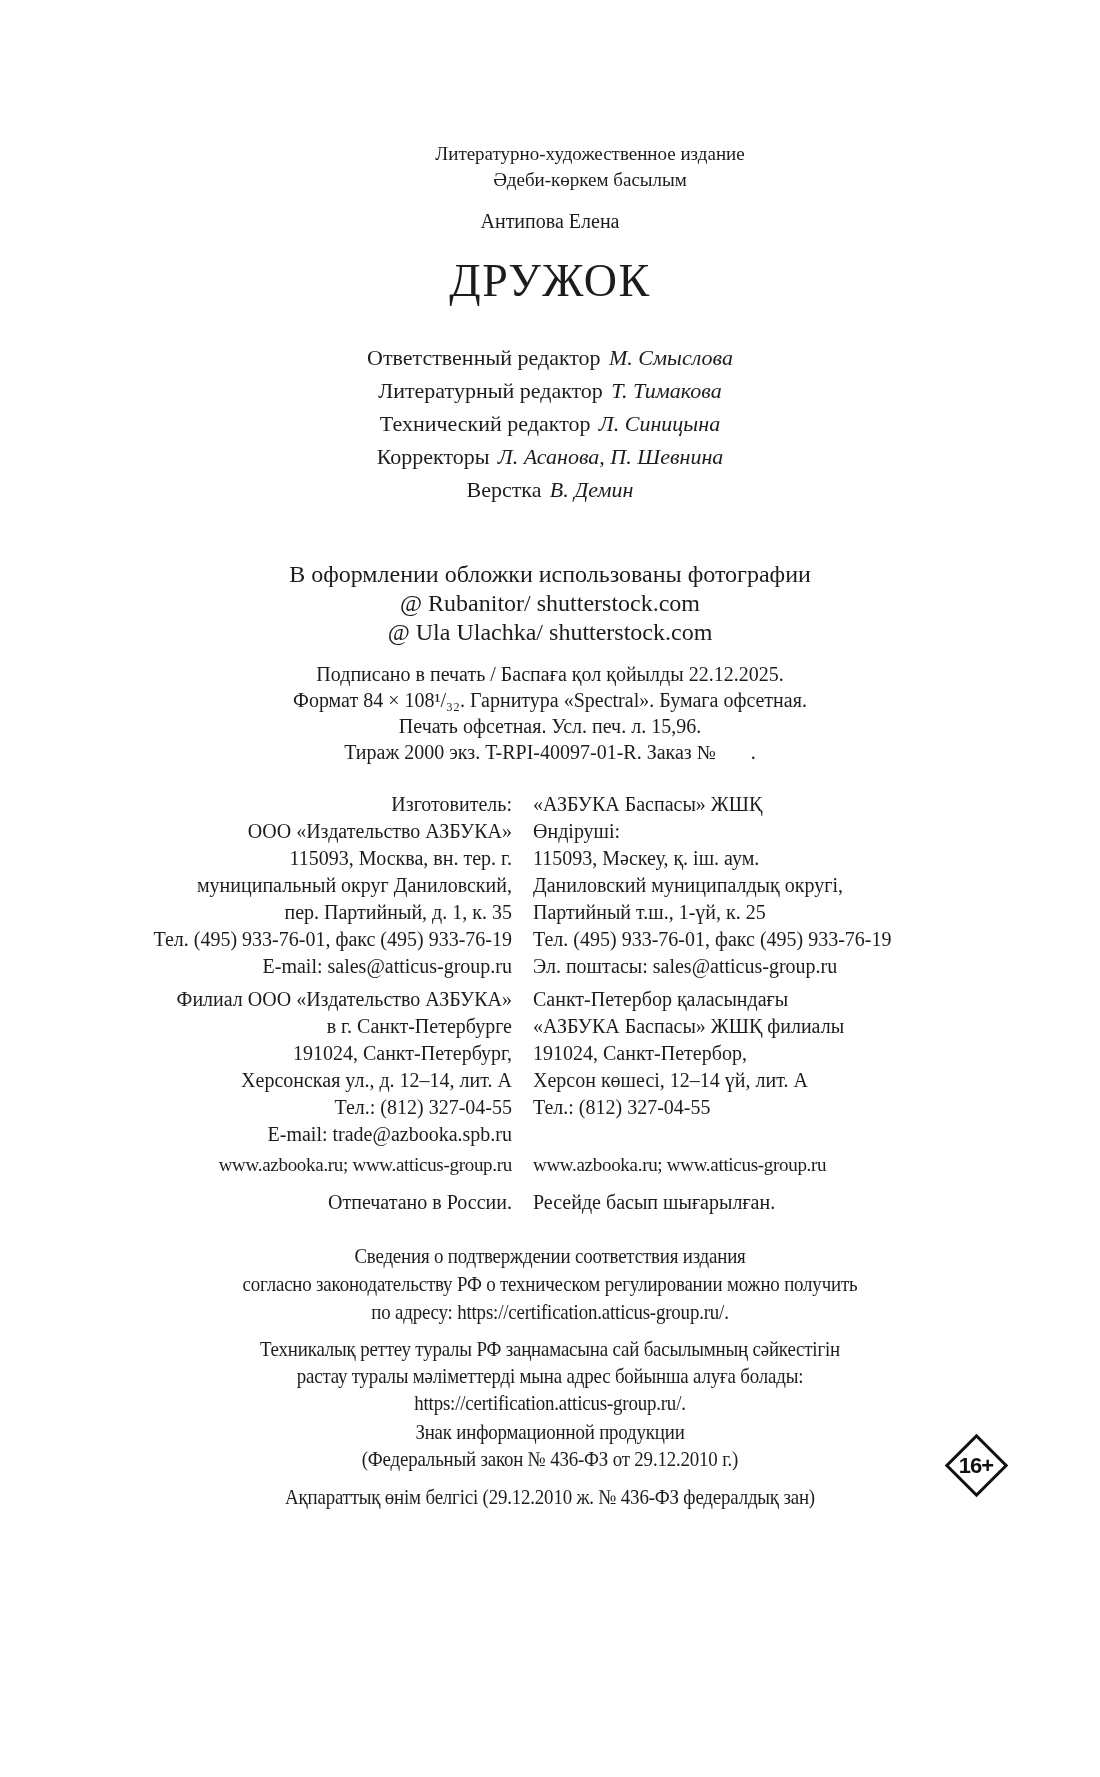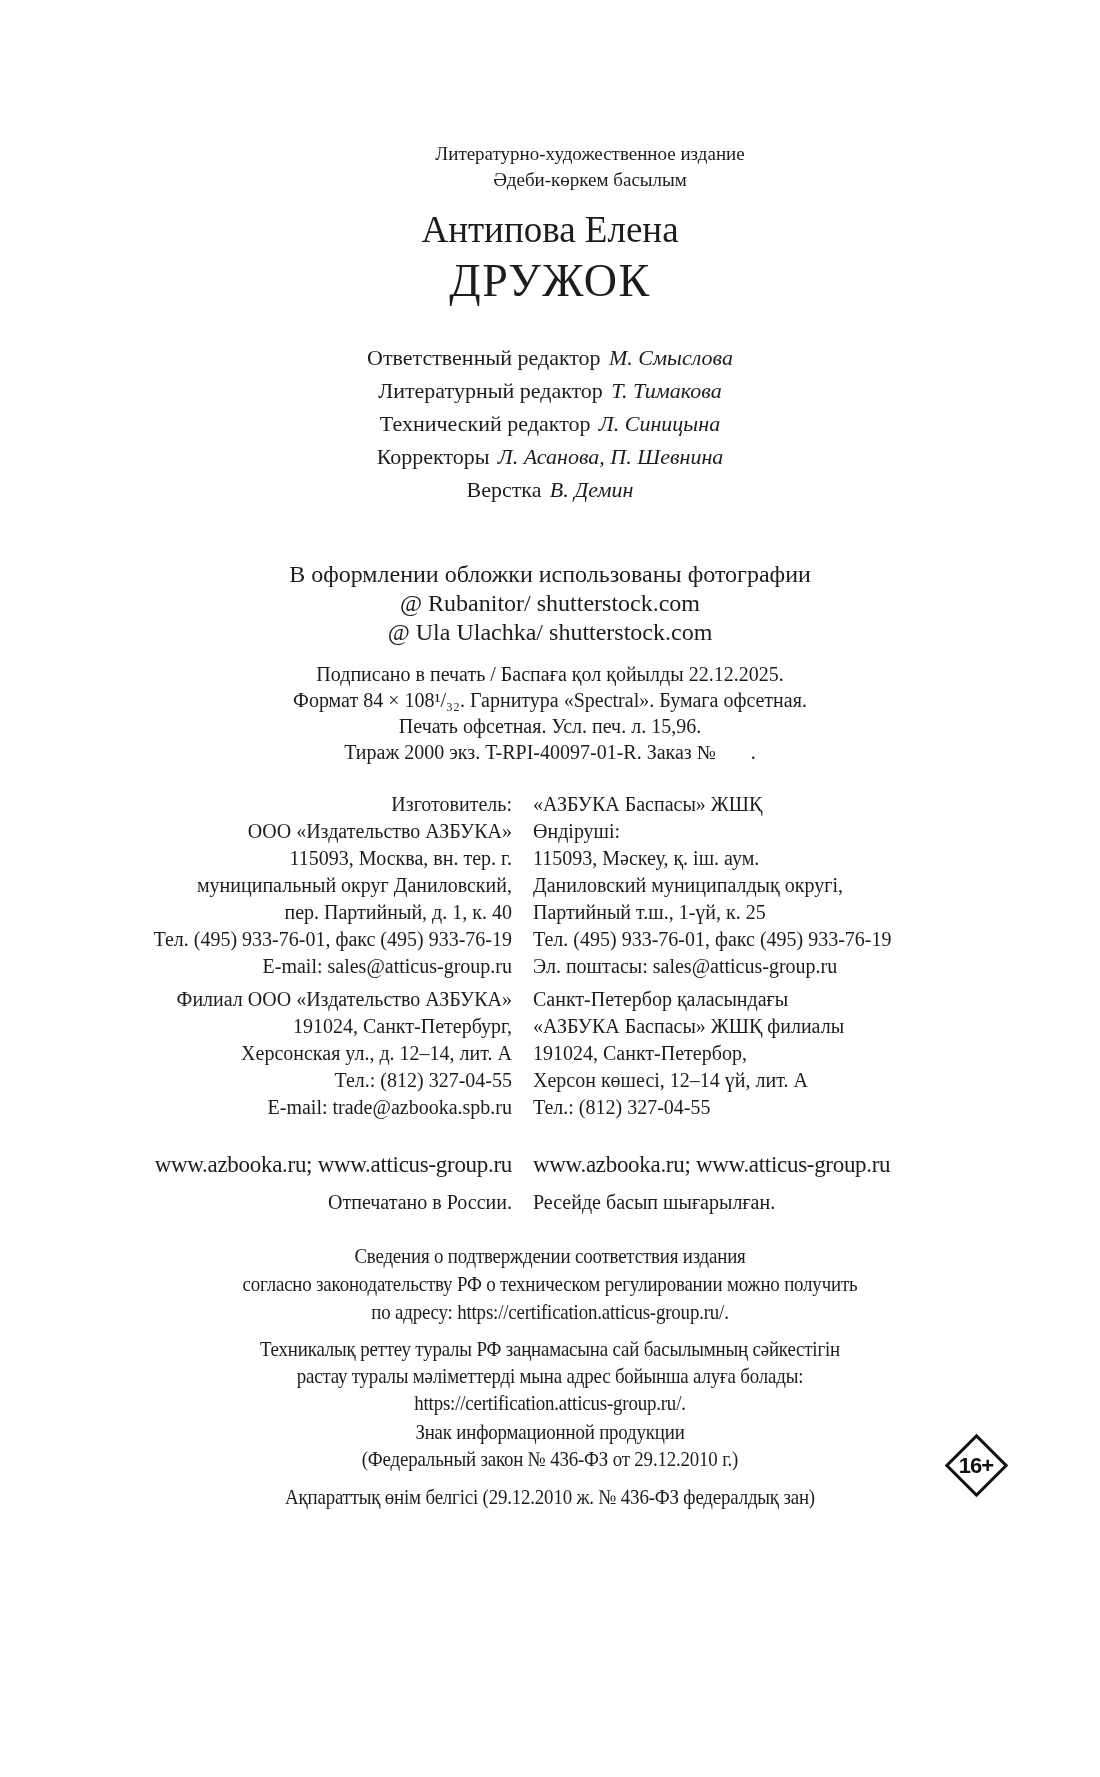--- a/index.html
+++ b/index.html
@@ -7,34 +7,34 @@
     width:1100px; height:1777px;
     background:#ffffff;
     color:#1c1c1c;
     font-family:"Liberation Serif","DejaVu Serif",serif;
     position:relative;
     overflow:hidden;
   }
   .sec { position:absolute; left:0; width:100%; text-align:center; }
 
   #edition   { top:141px; font-size:19px; line-height:26px;padding-left:40px; }
-  #author    { top:214px; font-size:37px; line-height:32px; }
+  #author    { top:205px; font-size:20px; line-height:32px; }
   #title     { top:256px; font-size:46px; line-height:50px; letter-spacing:1.5px; }
   #credits   { top:341px; font-size:22px; line-height:33px; }
   .credit-name { font-style:italic; margin-left:0.38em; }
   #cover     { top:560px; font-size:24px; line-height:29px; }
   #printinfo { top:661px; font-size:20px; line-height:26px; }
 
   .cols { position:absolute; left:142px; width:761px; display:flex; gap:21px;
           font-size:20px; line-height:27px; }
   .col-l { width:370px; text-align:right;font-family:Liberation Serif, serif; }
   .col-r { width:370px; text-align:left; }
   #manu    { top:791px; }
   #branch  { top:986px; }
-  #www     { top:1151px; font-size:23px; letter-spacing:-0.3px; }
+  #www     { top:1151px; font-size:19px; letter-spacing:-0.3px; }
   #printed { top:1189px; }
 
   .narrow { transform:scaleX(0.90); transform-origin:50% 0; letter-spacing:-0.2px; }
   #cert-ru { top:1242px; font-size:21px; line-height:28px; }
   #cert-kk { top:1336px; font-size:21px; line-height:27px; }
   #mark-ru { top:1419px; font-size:21px; line-height:27px; }
   #mark-kk { top:1484px; font-size:21px; line-height:27px; }
 
   #badge {
     position:absolute; left:954px; top:1443px;
@@ -80,38 +80,39 @@
   <div>Печать офсетная. Усл. печ. л. 15,96.</div>
   <div>Тираж 2000 экз. T-RPI-40097-01-R. Заказ №&nbsp;&nbsp;&nbsp;&nbsp;&nbsp;&nbsp;&nbsp;.</div>
 </div>
 
 <div id="manu" class="cols">
   <div class="col-l">
     <div>Изготовитель:</div>
     <div>ООО «Издательство АЗБУКА»</div>
     <div>115093, Москва, вн. тер. г.</div>
     <div>муниципальный округ Даниловский,</div>
-    <div>пер. Партийный, д. 1, к. 40</div>
+    <div>пер. Партийный, д. 1, к. 35</div>
     <div>Тел. (495) 933-76-01, факс (495) 933-76-19</div>
     <div>E-mail: sales@atticus-group.ru</div>
   </div>
   <div class="col-r">
     <div>«АЗБУКА Баспасы» ЖШҚ</div>
     <div>Өндіруші:</div>
     <div>115093, Мәскеу, қ. іш. аум.</div>
     <div>Даниловский муниципалдық округі,</div>
     <div>Партийный т.ш., 1-үй, к. 25</div>
     <div>Тел. (495) 933-76-01, факс (495) 933-76-19</div>
     <div>Эл. поштасы: sales@atticus-group.ru</div>
   </div>
 </div>
 
 <div id="branch" class="cols">
   <div class="col-l">
     <div>Филиал ООО «Издательство АЗБУКА»</div>
+    <div>в г. Санкт-Петербурге</div>
     <div>191024, Санкт-Петербург,</div>
     <div>Херсонская ул., д. 12–14, лит. А</div>
     <div>Тел.: (812) 327-04-55</div>
     <div>E-mail: trade@azbooka.spb.ru</div>
   </div>
   <div class="col-r">
     <div>Санкт-Петербор қаласындағы</div>
     <div>«АЗБУКА Баспасы» ЖШҚ филиалы</div>
     <div>191024, Санкт-Петербор,</div>
     <div>Херсон көшесі, 12–14 үй, лит. А</div>

